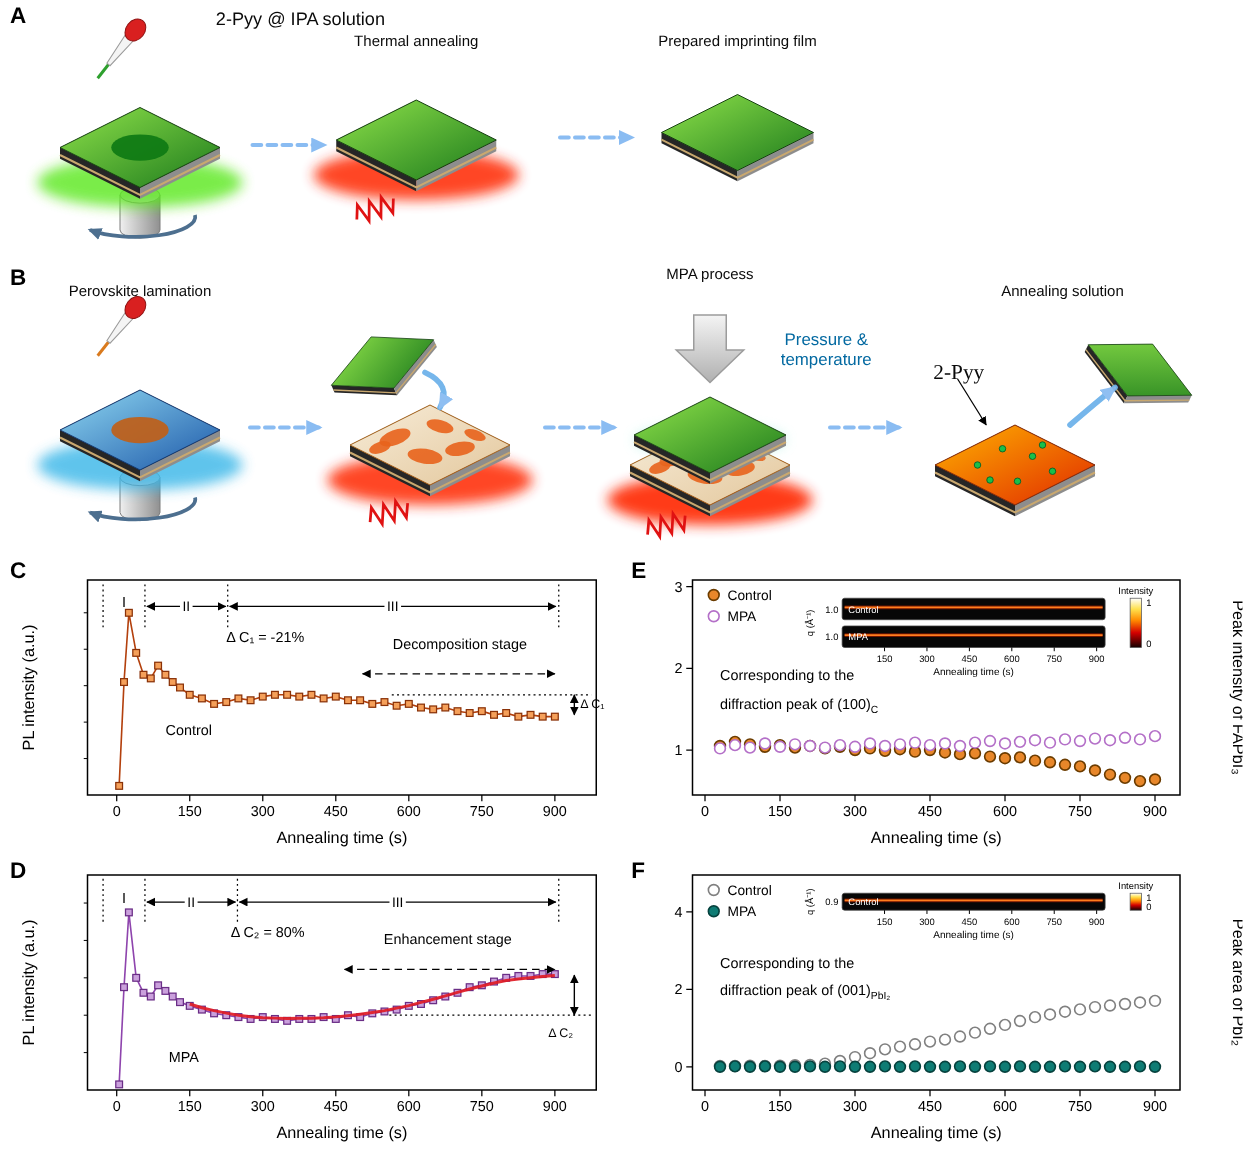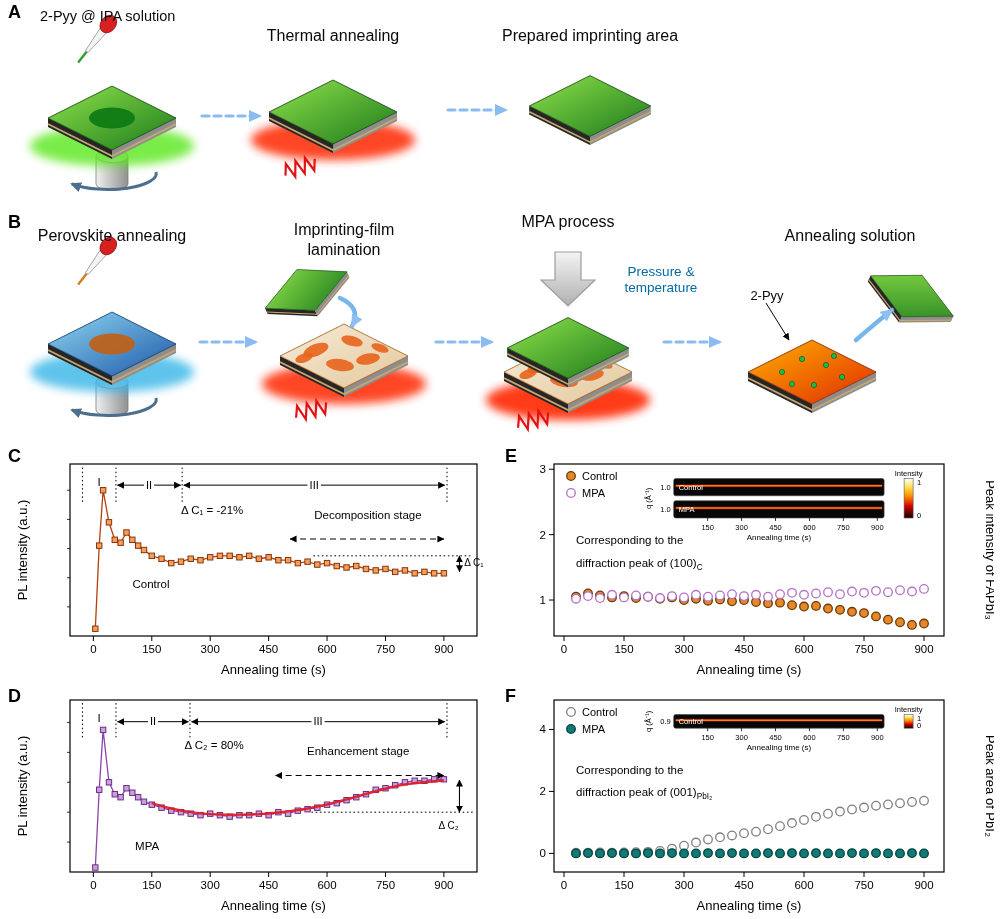--- a/index.html
+++ b/index.html
@@ -1,22 +1,22 @@
 <!DOCTYPE html>
 <html><head>
 <meta charset="utf-8">
 <style>
   html,body{margin:0;padding:0;background:#fff;}
   .page{position:relative;width:1000px;height:919px;background:#ffffff;
         font-family:"Liberation Sans",sans-serif;overflow:hidden;}
   .plabel{position:absolute;font-weight:bold;font-size:18px;color:#000;}
-  .cap{position:absolute;text-align:center;font-size:16px;line-height:1.22;color:#0a0a0a;}
-  .cap.left{text-align:left;}
+  .cap{position:absolute;text-align:center;font-size:12px;line-height:1.22;color:#0a0a0a;}
+  .cap.left{text-align:right;margin-left:48px;}
   .cap.red{color:#0369a1;font-size:13.5px;}
-  .cap.small{font-size:13px;}
+  .cap.small{font-size:17px;font-family:Liberation Serif, serif;}
   svg.chart{position:absolute;}
   #schem{position:absolute;left:0;top:0;}
 </style>
 </head>
 <body>
 
 <div class="page">
 
   <svg id="schem" width="1000" height="450">
     <defs>
@@ -180,24 +180,23 @@
 
   <div class="plabel" style="left:8px;top:2px">A</div>
   <div class="plabel" style="left:8px;top:212px">B</div>
   <div class="plabel" style="left:8px;top:446px">C</div>
   <div class="plabel" style="left:8px;top:686px">D</div>
   <div class="plabel" style="left:505px;top:446px">E</div>
   <div class="plabel" style="left:505px;top:686px">F</div>
 
   <div class="cap left" style="left:40px;top:8px;width:220px;font-size:14.5px">2-Pyy @ IPA solution</div>
   <div class="cap" style="left:248px;top:26px;width:170px">Thermal annealing</div>
-  <div class="cap" style="left:495px;top:26px;width:190px">Prepared imprinting area</div>
+  <div class="cap" style="left:495px;top:26px;width:190px">Prepared imprinting film</div>
 
-  <div class="cap" style="left:22px;top:226px;width:180px">Perovskite annealing</div>
-  <div class="cap" style="left:269px;top:220px;width:150px">Imprinting-film lamination</div>
+  <div class="cap" style="left:22px;top:226px;width:180px">Perovskite lamination</div>
   <div class="cap" style="left:493px;top:212px;width:150px">MPA process</div>
   <div class="cap" style="left:760px;top:226px;width:180px">Annealing solution</div>
   <div class="cap red" style="left:602px;top:264px;width:118px">Pressure &amp; temperature</div>
   <div class="cap small" style="left:737px;top:288px;width:60px">2-Pyy</div>
 
   <svg class="chart" width="485" height="226" style="left:12px;top:456px">
       <defs>
         <marker id="Cah" markerUnits="userSpaceOnUse" markerWidth="8" markerHeight="8" refX="6.5" refY="3.5" orient="auto-start-reverse">
           <path d="M0,0 L7,3.5 L0,7 Z" fill="#000"></path>
         </marker>

